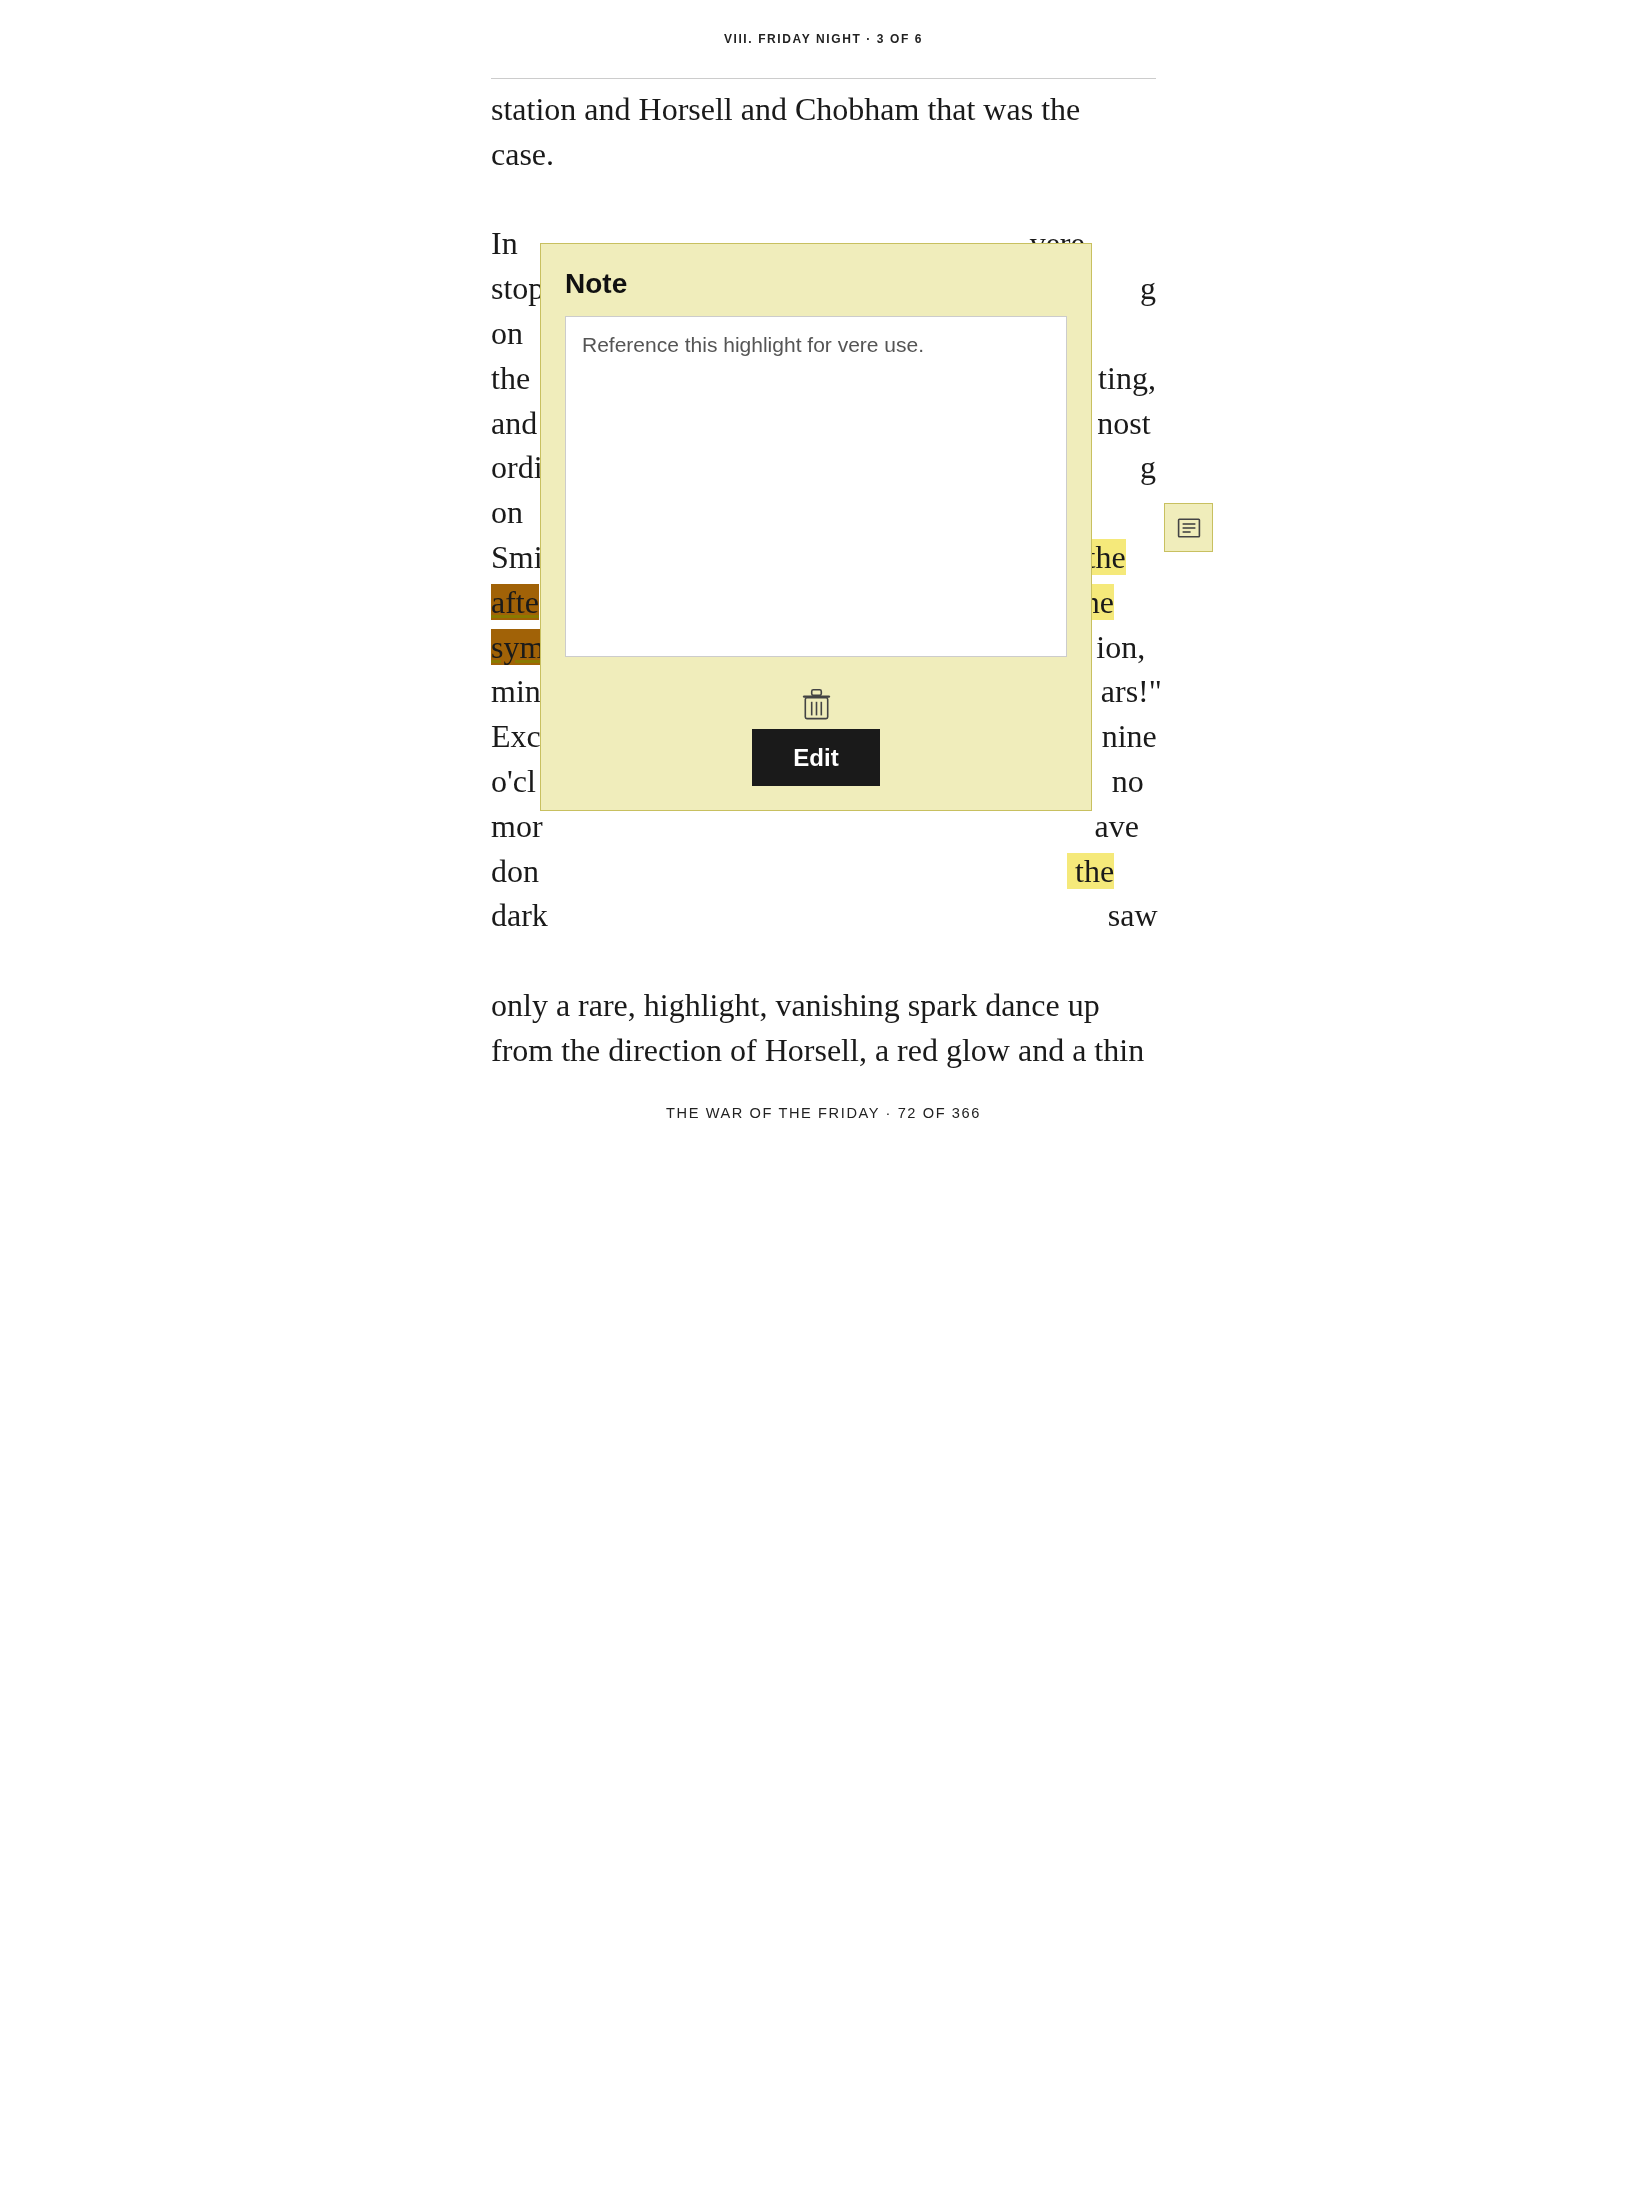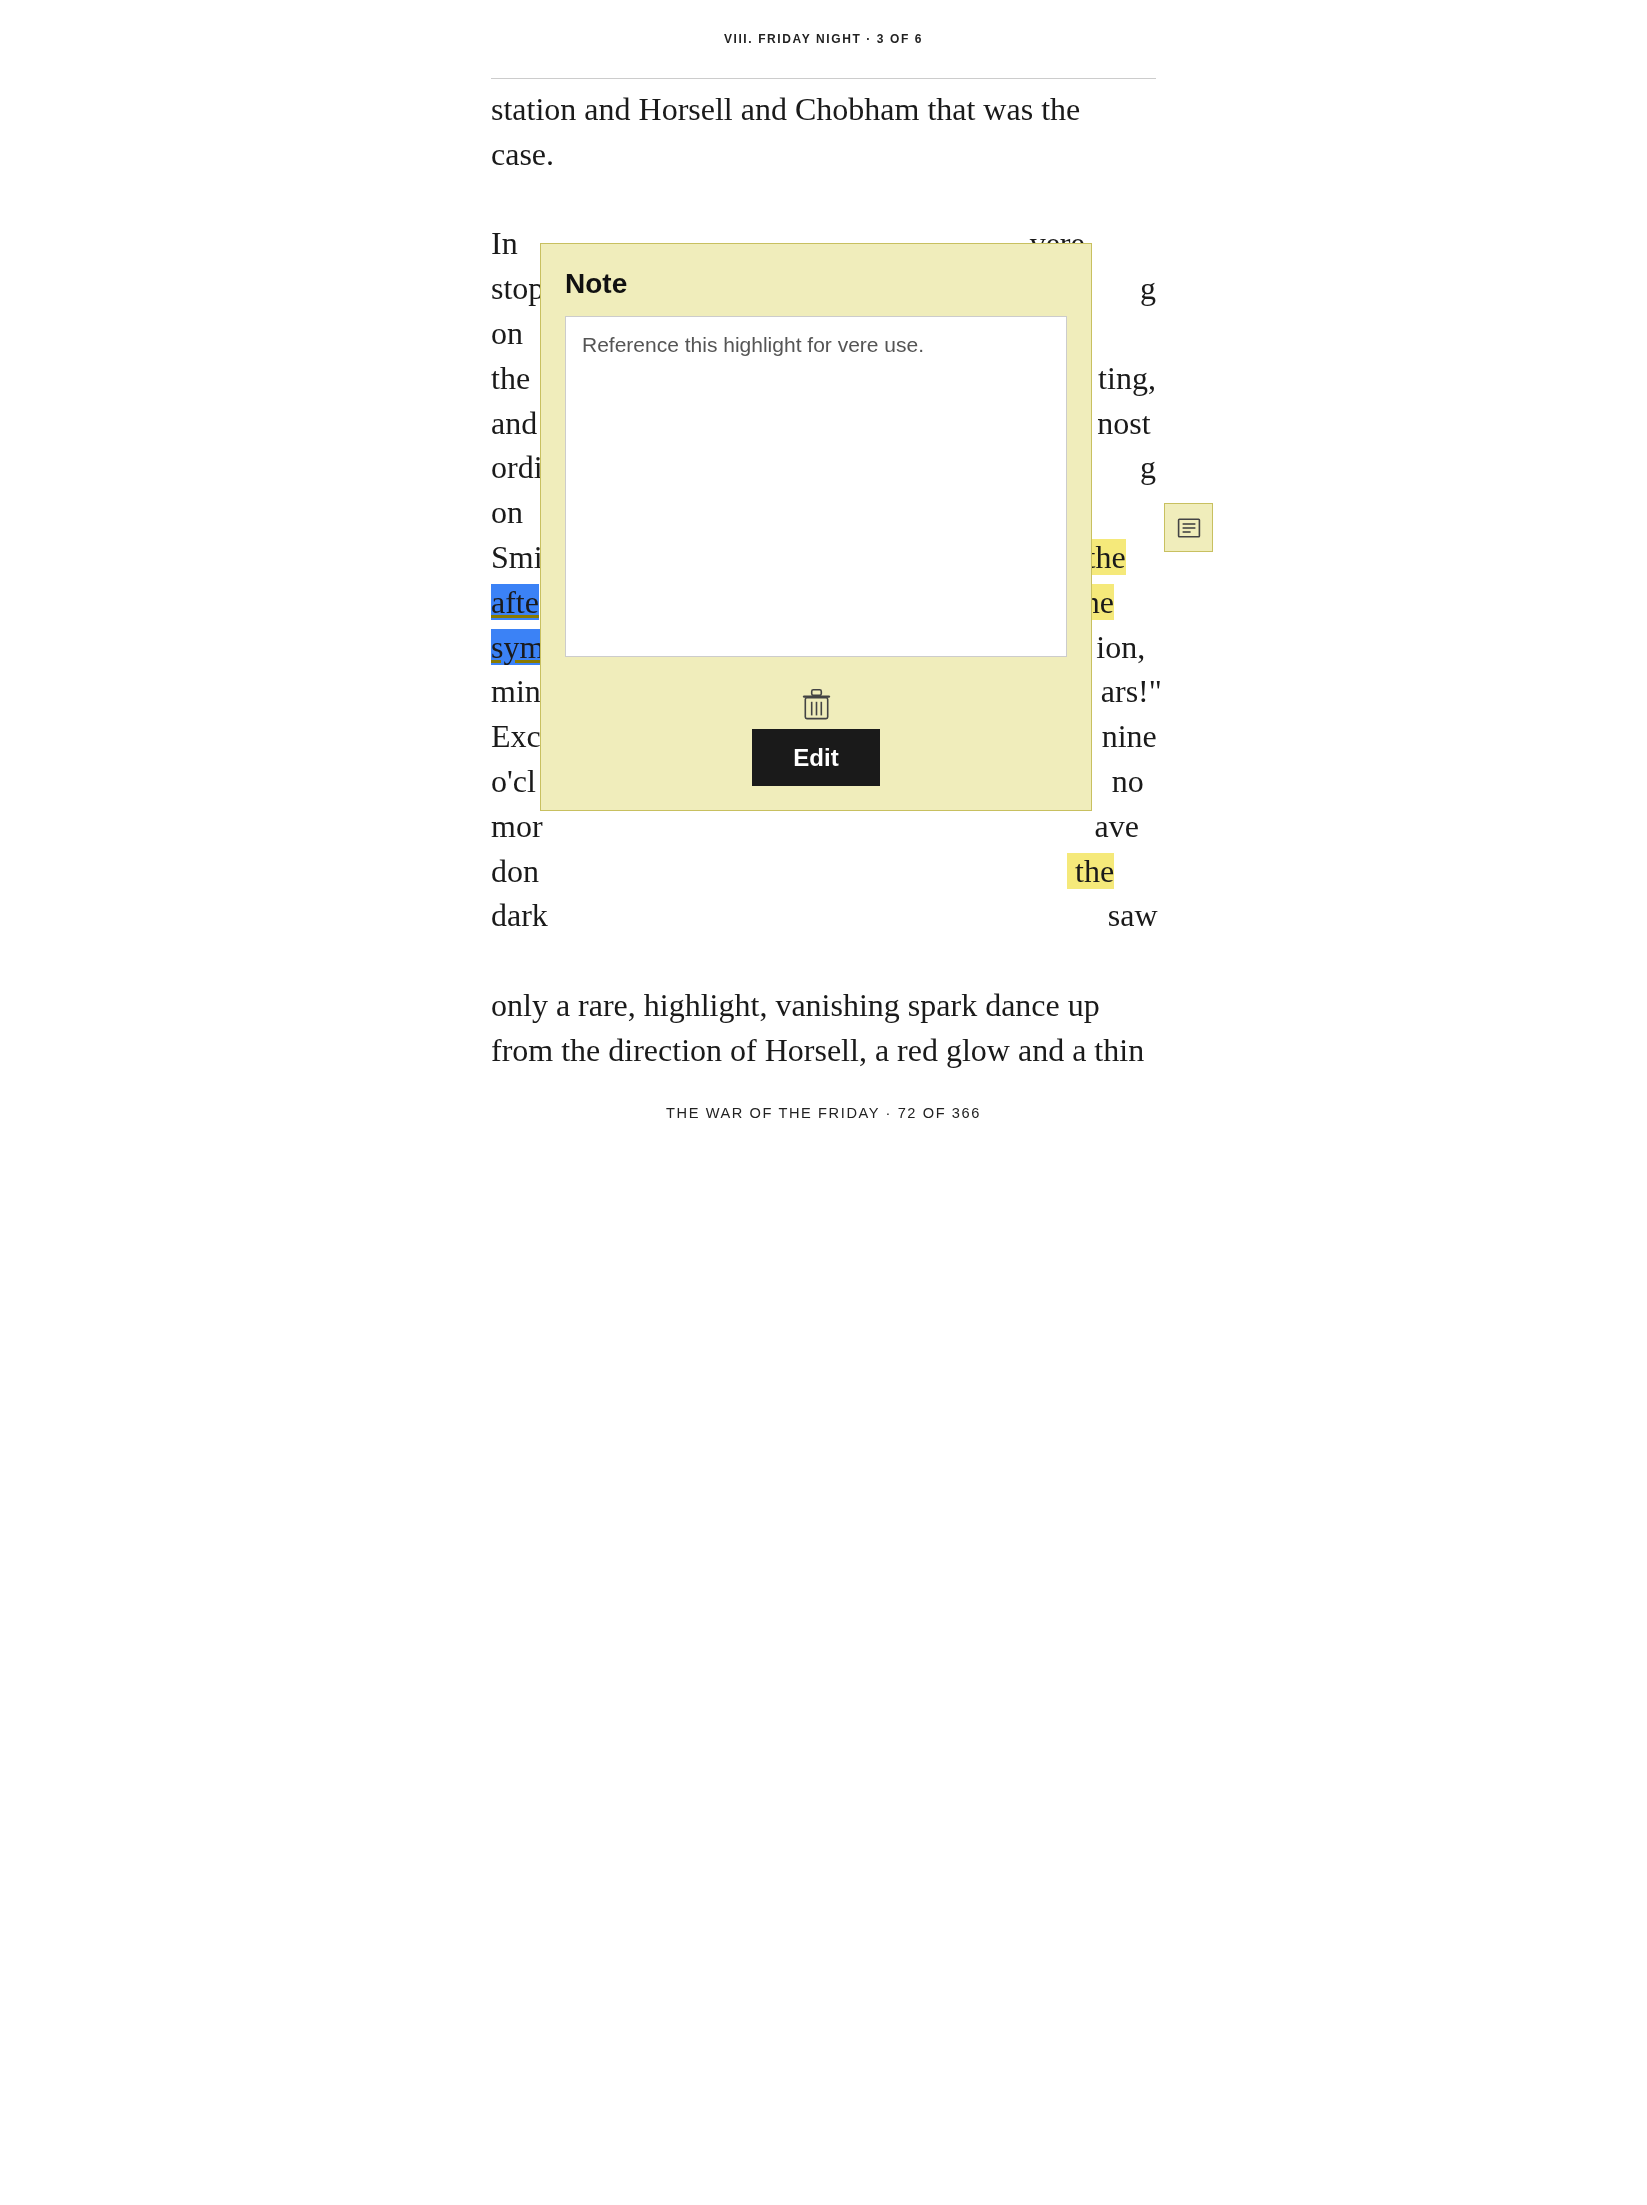--- a/index.html
+++ b/index.html
@@ -48,21 +48,21 @@
     .text-indent {
       text-indent: 65px;
     }
 
     .highlight-yellow {
       background-color: #f5e97a;
       display: inline;
     }
 
     .underline-highlight {
-      background-color: #3b82f6;
+      background-color: #a16207;
       text-decoration: underline;
       text-decoration-color: #8a7a00;
       display: inline;
     }
 
     
     .note-overlay {
       position: absolute;
       top: 243px;
       left: 106px;

